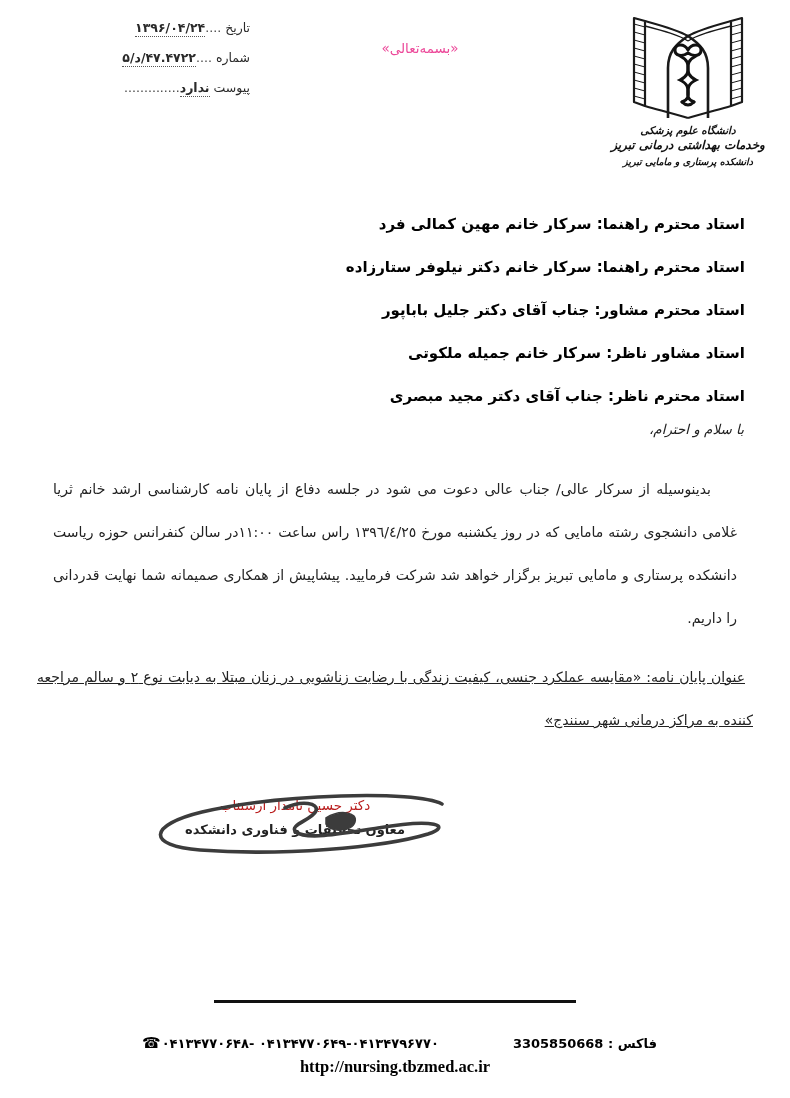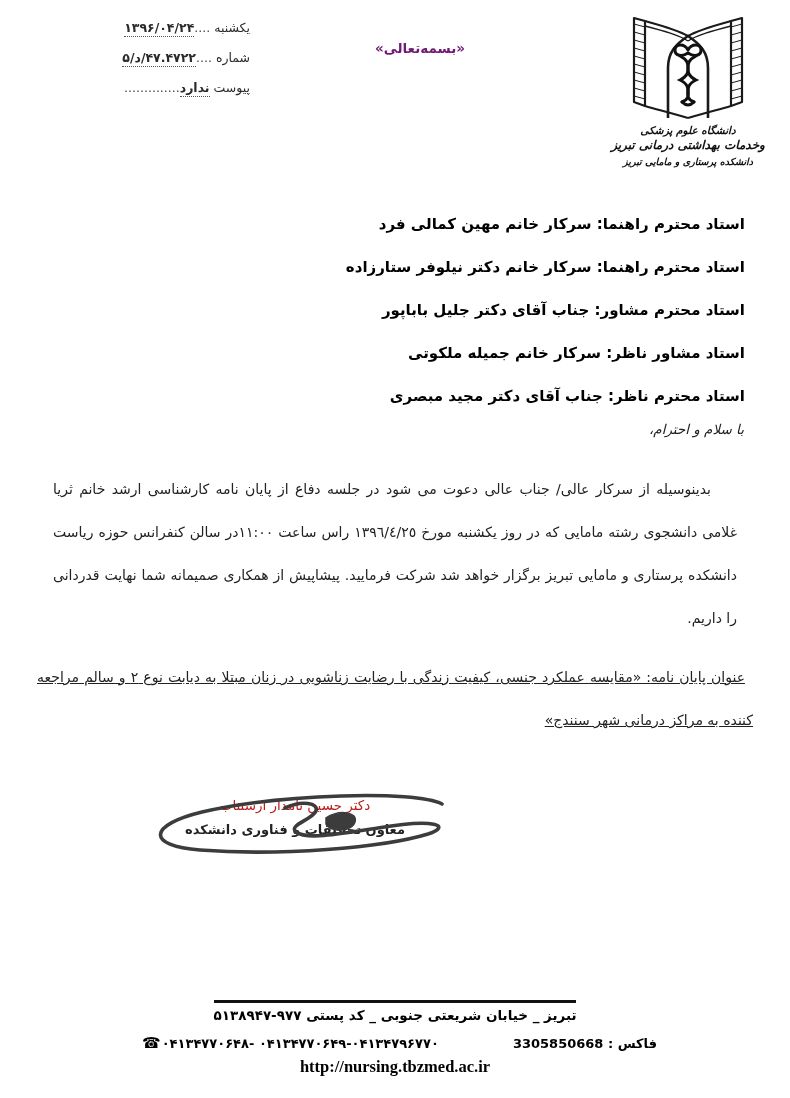--- a/index.html
+++ b/index.html
@@ -18,21 +18,21 @@
     font-size:12.5px;color:#2a2a2a;
   }
   .meta-row{margin-bottom:15px;white-space:nowrap;}
   .meta-label{font-weight:normal;}
   .meta-leader{letter-spacing:1px;color:#444;}
   .meta-value{font-weight:bold;border-bottom:1.5px dotted #555;padding-bottom:1px;}
   
   .besmeleh{
     position:absolute;left:340px;top:40px;width:160px;
     direction:rtl;text-align:center;
-    font-size:13.5px;font-weight:bold;color:#701a75;
+    font-size:13.5px;font-weight:normal;color:#ec4899;
   }
   
   .logo{
     position:absolute;right:22px;top:10px;width:160px;
     text-align:center;color:#111;
   }
   .logo svg{display:block;margin:0 auto;}
   .logo-line1{font-size:10.5px;font-weight:bold;font-style:italic;margin-top:2px;}
   .logo-line2{font-size:12px;font-weight:bold;font-style:italic;margin-top:2px;}
   .logo-line3{font-size:9.5px;font-weight:bold;font-style:italic;margin-top:4px;}
@@ -86,21 +86,21 @@
   }
   .ltr{direction:ltr;unicode-bidi:isolate;}
 </style>
 </head>
 <body>
 
 <div class="page">
 
   <div class="meta">
     <div class="meta-row">
-      <span class="meta-label">یکشنبه</span>
+      <span class="meta-label">تاریخ</span>
       <span class="meta-leader">....</span><span class="meta-value">۱۳۹۶/۰۴/۲۴</span>
     </div>
     <div class="meta-row">
       <span class="meta-label">شماره</span>
       <span class="meta-leader">....</span><span class="meta-value">۴۷.۴۷۲۲/د/۵</span>
     </div>
     <div class="meta-row">
       <span class="meta-label">پیوست</span>
       <span class="meta-value">ندارد</span><span class="meta-leader">..............</span>
     </div>
@@ -159,24 +159,20 @@
     <svg class="sig-scrawl" width="330" height="95" viewBox="0 0 330 95">
       <g fill="none" stroke="#3c3c3c" stroke-width="3.6" stroke-linecap="round">
         <path d="M312,24 C285,10 150,14 72,32 C18,45 16,66 70,70 C150,76 252,68 298,54 C322,46 306,38 248,48 C210,54 176,60 166,52 C158,45 182,40 186,31 C189,23 172,20 155,28"></path>
         <path d="M196,38 C210,29 228,32 225,42 C222,52 200,53 196,44 Z" fill="#3c3c3c" stroke-width="1.5"></path>
       </g>
     </svg>
   </div>
 
   <div class="footer-rule"></div>
 
-  <div class="footer-address">
-    <span>تبریز _ خیابان شریعتی جنوبی _ کد پستی</span>
-    <span class="ltr">۵۱۳۸۹۴۷-۹۷۷</span>
-  </div>
 
   <div class="footer-phone-row">
     <span class="phones-ltr"><span class="phone-icon">☎</span><span>۰۴۱۳۴۷۷۰۶۴۸- ۰۴۱۳۴۷۷۰۶۴۹-۰۴۱۳۴۷۹۶۷۷۰</span></span>
     <span class="fax-ltr"><span>فاکس :</span> <span>3305850668</span></span>
   </div>
 
   <div class="footer-url">http://nursing.tbzmed.ac.ir</div>
 
 </div>
 

